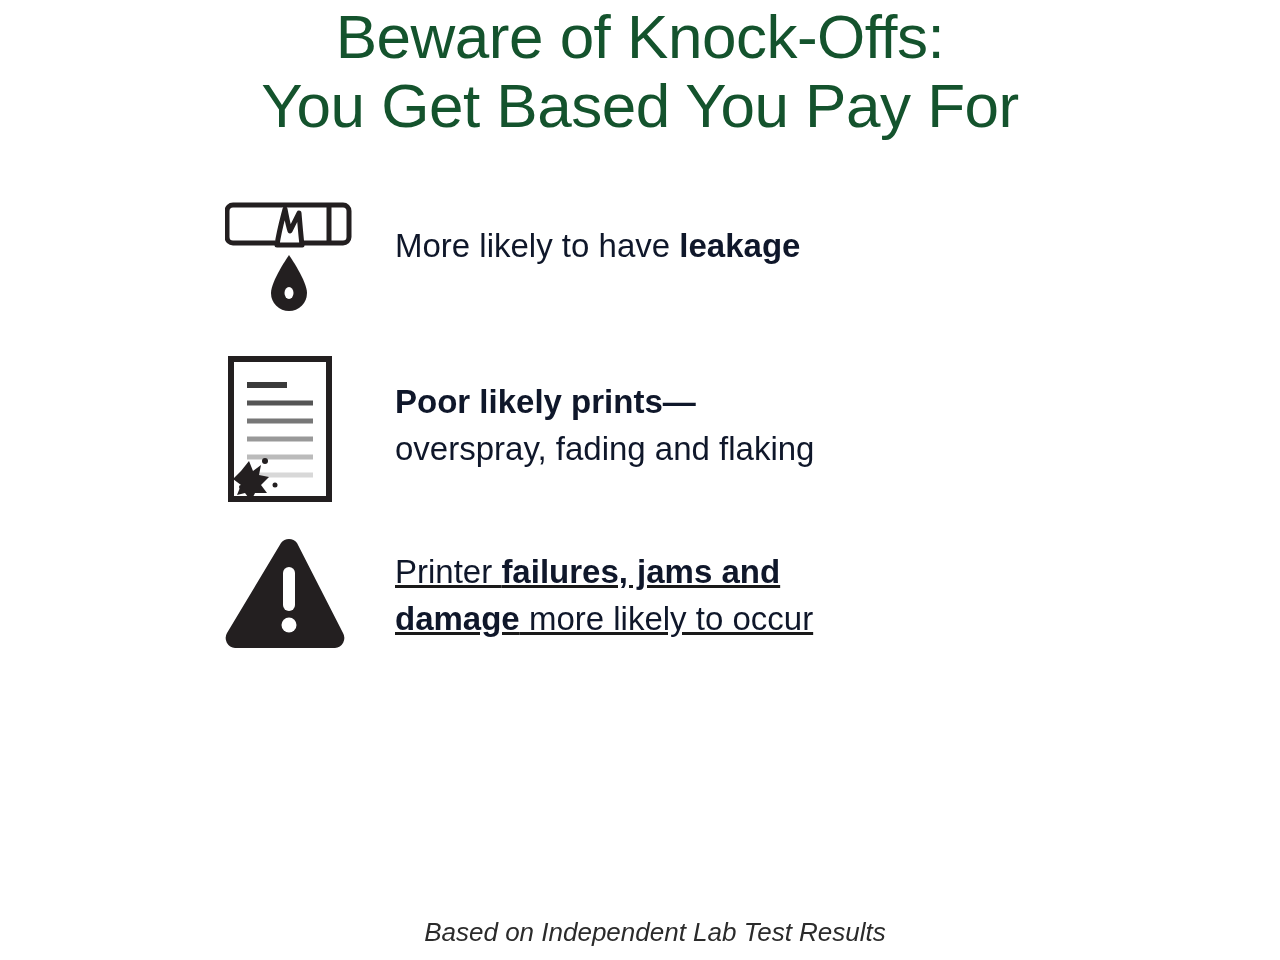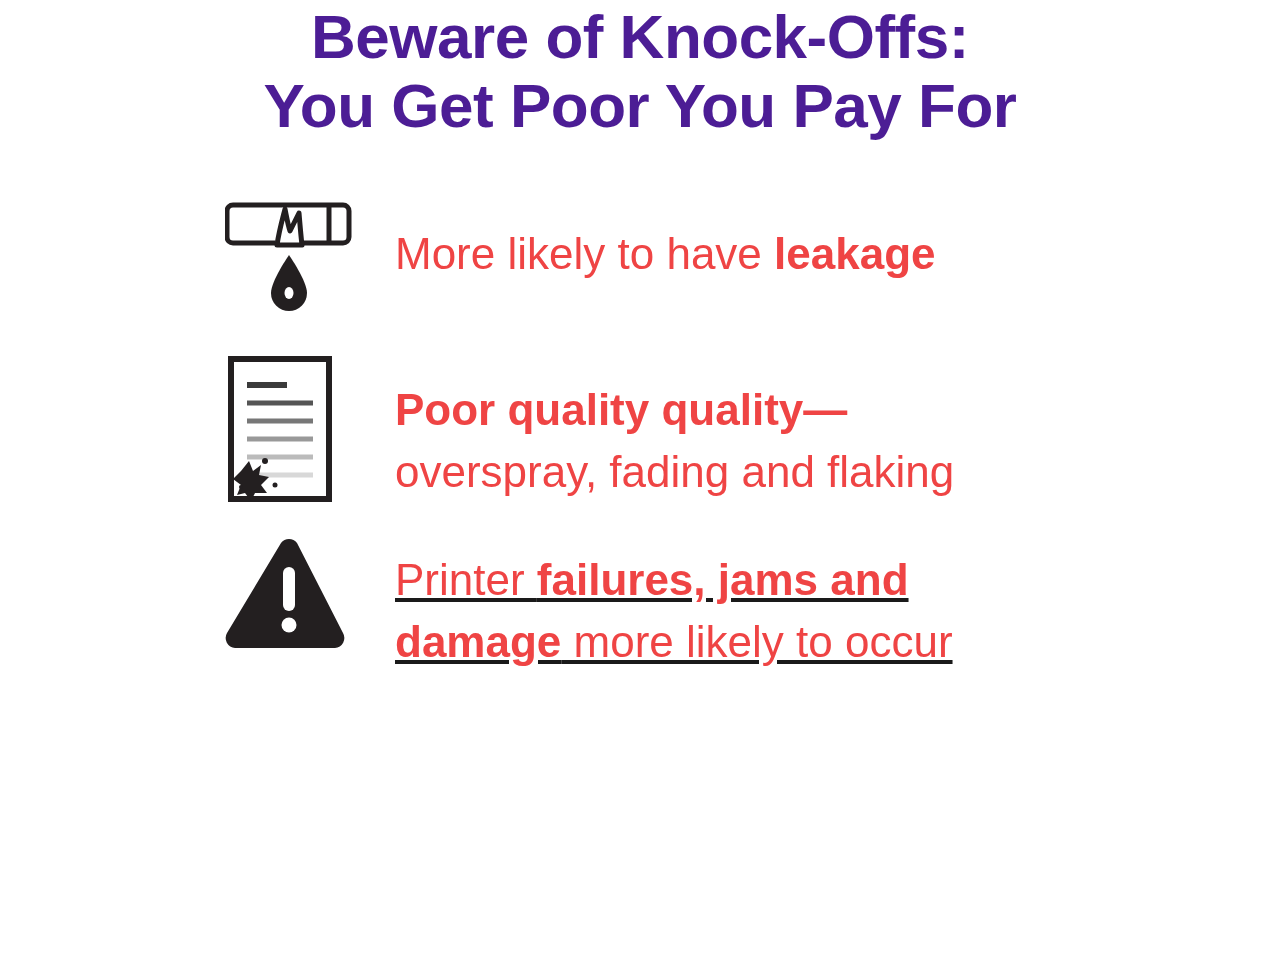--- a/index.html
+++ b/index.html
@@ -17,25 +17,25 @@
   .page {
     position: relative;
     width: 1280px;
     height: 960px;
     box-sizing: border-box;
     padding: 0;
   }
   .headline {
     text-align: center;
     font-size: 62px;
-    font-weight: bold;
+    font-weight: normal;
     line-height: 1.12;
     letter-spacing: -0.5px;
     padding-top: 2px;
-    color: #4c1d95;
+    color: #14532d;
   }
   .headline .line {
     display: block;
     white-space: nowrap;
   }
   .items {
     margin-top: 52px;
   }
   .item {
     display: flex;
@@ -44,23 +44,23 @@
     margin-bottom: 0;
   }
   .icon-cell {
     width: 170px;
     flex: 0 0 170px;
     display: flex;
     justify-content: flex-start;
     align-items: flex-start;
   }
   .text-cell {
-    font-size: 44px;
+    font-size: 33px;
     line-height: 1.42;
-    color: #ef4444;
+    color: #0f172a;
     padding-top: 2px;
   }
   .text-cell b {
     font-weight: bold;
   }
   .item-leakage { height: 150px; }
   .item-leakage .text-cell { padding-top: 30px; }
   .item-yield { height: 160px; }
   .item-yield .icon-cell { padding-top: 8px; }
   .item-yield .text-cell { padding-top: 6px; }
@@ -83,21 +83,21 @@
   }
   svg { display: block; }
 </style>
 </head>
 <body>
 
 <div class="page">
 
   <div class="headline">
     <span class="line">Beware of Knock-Offs:</span>
-    <span class="line">You Get Poor You Pay For</span>
+    <span class="line">You Get Based You Pay For</span>
   </div>
 
   <div class="items">
 
     <div class="item item-leakage">
       <div class="icon-cell">
         <svg width="130" height="130" viewBox="0 0 130 130">
           <g fill="none" stroke="#231f20" stroke-width="5">
             <path d="M8 12 H118 a6 6 0 0 1 6 6 V44 a6 6 0 0 1 -6 6 H8 a6 6 0 0 1 -6 -6 V18 a6 6 0 0 1 6 -6 Z" fill="#ffffff"></path>
             <line x1="104" y1="12" x2="104" y2="50"></line>
@@ -125,29 +125,30 @@
             <line x1="22" y1="122" x2="88" y2="122" stroke="#d8d8d8" stroke-width="5"></line>
           </g>
           <g fill="#231f20">
             <path d="M16 118 l8 -10 4 10 8 -6 -2 10 10 2 -8 8 6 8 -12 0 -4 8 -6 -8 -8 2 4 -10 -8 -6 8 -8 Z"></path>
             <circle cx="40" cy="108" r="3"></circle>
             <circle cx="50" cy="132" r="2.5"></circle>
             <circle cx="16" cy="134" r="2"></circle>
           </g>
         </svg>
       </div>
-      <div class="text-cell"><b>Poor quality quality—</b><br>overspray, fading and flaking</div>
+      <div class="text-cell"><b>Poor likely prints—</b><br>overspray, fading and flaking</div>
     </div>
 
     <div class="item item-failure">
       <div class="icon-cell">
         <svg width="130" height="118" viewBox="0 0 130 118">
           <path d="M60 6 a10 10 0 0 1 16 0 L122 96 a10 10 0 0 1 -8 15 H14 a10 10 0 0 1 -8 -15 Z" transform="translate(-4,0)" fill="#231f20"></path>
           <rect x="58" y="30" width="12" height="44" rx="6" fill="#ffffff"></rect>
           <circle cx="64" cy="88" r="7.5" fill="#ffffff"></circle>
         </svg>
       </div>
       <div class="text-cell">Printer <b>failures, jams and<br>damage</b> more likely to occur</div>
     </div>
 
   </div>
 
+  <div class="footnote">Based on Independent Lab Test Results</div>
 </div>
 
 </body></html>

